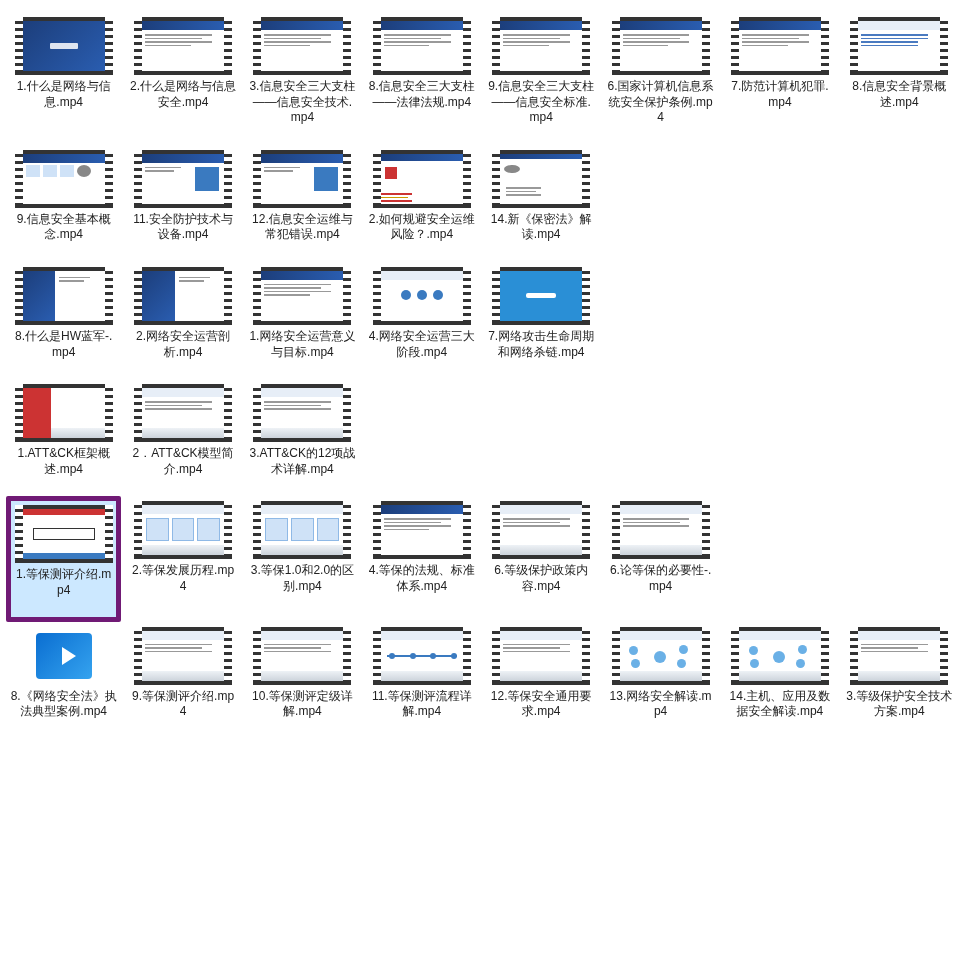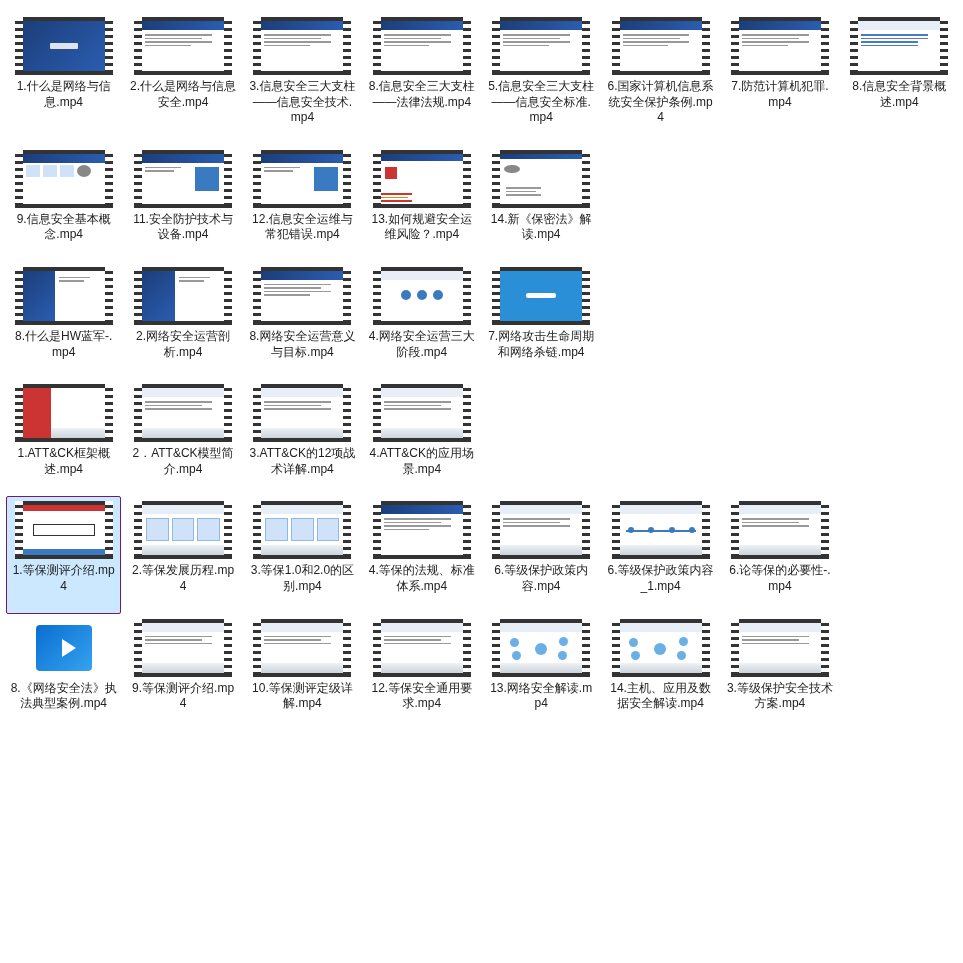--- a/index.html
+++ b/index.html
@@ -20,21 +20,21 @@
 .item {
   display: flex;
   flex-direction: column;
   align-items: center;
   padding: 4px 2px 18px 2px;
   cursor: pointer;
   border: 1px solid transparent;
 }
 .item.selected {
   background: #cce8ff;
-  border: 1px solid #701a75;
+  border: 5px solid #701a75;
   border-radius: 2px;
 }
 .filmstrip {
   width: 98px;
   height: 58px;
   background: #333;
   padding: 0 8px;
   position: relative;
   display: flex;
   align-items: center;
@@ -193,21 +193,21 @@
           <div class="slide">
             <div class="slide-hdr"></div>
             <div class="slide-body">
               <div class="tline l"></div>
               <div class="tline m"></div>
               <div class="tline l"></div>
               <div class="tline s"></div>
             </div>
           </div>
         </div>
-        <div class="filename">5.信息安全三大支柱——信息安全标准.mp4</div>
+        <div class="filename">9.信息安全三大支柱——信息安全标准.mp4</div>
       </div>
       <div class="item">
         <div class="filmstrip">
           <div class="slide">
             <div class="slide-hdr"></div>
             <div class="slide-body">
               <div class="tline l"></div>
               <div class="tline m"></div>
               <div class="tline l"></div>
               <div class="tline s"></div>
@@ -295,21 +295,21 @@
           <div class="slide">
             <div class="slide-hdr"></div>
             <div class="flag"></div>
             <div style="float:left;margin-top:6px;width:36px;">
               <div class="tline l" style="background:#c33"></div>
               <div class="tline m" style="background:#c90"></div>
               <div class="tline l" style="background:#c33"></div>
             </div>
           </div>
         </div>
-        <div class="filename">13.如何规避安全运维风险？.mp4</div>
+        <div class="filename">2.如何规避安全运维风险？.mp4</div>
       </div>
       <div class="item">
         <div class="filmstrip">
           <div class="slide">
             <div class="slide-hdr"></div>
             <div class="gear"></div>
             <div style="float:left;margin:6px;width:40px;">
               <div class="tline l"></div>
               <div class="tline m"></div>
               <div class="tline l"></div>
@@ -349,21 +349,21 @@
           <div class="slide">
             <div class="slide-hdr"></div>
             <div class="slide-body">
               <div class="tline l"></div>
               <div class="tline m"></div>
               <div class="tline l"></div>
               <div class="tline s"></div>
             </div>
           </div>
         </div>
-        <div class="filename">8.网络安全运营意义与目标.mp4</div>
+        <div class="filename">1.网络安全运营意义与目标.mp4</div>
       </div>
       <div class="item">
         <div class="filmstrip">
           <div class="slide">
             <div class="slide-hdr" style="background:#e7eef7"></div>
             <div class="dots">
               <span></span>
               <span></span>
               <span></span>
             </div>
@@ -414,34 +414,20 @@
             <div class="slide-body">
               <div class="tline l"></div>
               <div class="tline m"></div>
               <div class="tline l"></div>
             </div>
             <div class="city"></div>
           </div>
         </div>
         <div class="filename">3.ATT&amp;CK的12项战术详解.mp4</div>
       </div>
-      <div class="item">
-        <div class="filmstrip">
-          <div class="slide">
-            <div class="slide-hdr" style="background:#e7eef7"></div>
-            <div class="slide-body">
-              <div class="tline l"></div>
-              <div class="tline m"></div>
-              <div class="tline l"></div>
-            </div>
-            <div class="city"></div>
-          </div>
-        </div>
-        <div class="filename">4.ATT&amp;CK的应用场景.mp4</div>
-      </div>
     </div>
     <div class="section">
       <div class="item selected">
         <div class="filmstrip">
           <div class="slide">
             <div style="height:6px;background:#c33;"></div>
             <div style="flex:1;display:flex;align-items:center;justify-content:center;">
               <div style="border:1px solid #333;width:62px;height:12px;"></div>
             </div>
             <div style="height:6px;background:#3a7ac0;"></div>
@@ -497,83 +483,83 @@
             <div class="slide-hdr" style="background:#e7eef7"></div>
             <div class="slide-body">
               <div class="tline l"></div>
               <div class="tline m"></div>
               <div class="tline l"></div>
             </div>
             <div class="city"></div>
           </div>
         </div>
         <div class="filename">6.等级保护政策内容.mp4</div>
+      </div>
+      <div class="item">
+        <div class="filmstrip">
+          <div class="slide">
+            <div class="slide-hdr" style="background:#e7eef7"></div>
+            <div class="slide-body">
+              <div class="tline l"></div>
+              <div class="tline m"></div>
+              <div class="tline l"></div>
+            </div>
+            <div class="city"></div>
+          </div>
+        </div>
+        <div class="filename">6.论等保的必要性-.mp4</div>
+      </div>
+    </div>
+    <div class="section">
+      <div class="item">
+        <div class="video-icon"></div>
+        <div class="filename">8.《网络安全法》执法典型案例.mp4</div>
+      </div>
+      <div class="item">
+        <div class="filmstrip">
+          <div class="slide">
+            <div class="slide-hdr" style="background:#e7eef7"></div>
+            <div class="slide-body">
+              <div class="tline l"></div>
+              <div class="tline m"></div>
+              <div class="tline l"></div>
+            </div>
+            <div class="city"></div>
+          </div>
+        </div>
+        <div class="filename">9.等保测评介绍.mp4</div>
+      </div>
+      <div class="item">
+        <div class="filmstrip">
+          <div class="slide">
+            <div class="slide-hdr" style="background:#e7eef7"></div>
+            <div class="slide-body">
+              <div class="tline l"></div>
+              <div class="tline m"></div>
+              <div class="tline l"></div>
+            </div>
+            <div class="city"></div>
+          </div>
+        </div>
+        <div class="filename">10.等保测评定级详解.mp4</div>
       </div>
       <div class="item">
         <div class="filmstrip">
           <div class="slide">
             <div class="slide-hdr" style="background:#e7eef7"></div>
             <div class="timeline">
               <span style="left:10%"></span>
               <span style="left:35%"></span>
               <span style="left:60%"></span>
               <span style="left:85%"></span>
             </div>
             <div class="city"></div>
           </div>
         </div>
-        <div class="filename">6.等级保护政策内容_1.mp4</div>
-      </div>
-      <div class="item">
-        <div class="filmstrip">
-          <div class="slide">
-            <div class="slide-hdr" style="background:#e7eef7"></div>
-            <div class="slide-body">
-              <div class="tline l"></div>
-              <div class="tline m"></div>
-              <div class="tline l"></div>
-            </div>
-            <div class="city"></div>
-          </div>
-        </div>
-        <div class="filename">6.论等保的必要性-.mp4</div>
-      </div>
-    </div>
-    <div class="section">
-      <div class="item">
-        <div class="video-icon"></div>
-        <div class="filename">8.《网络安全法》执法典型案例.mp4</div>
-      </div>
-      <div class="item">
-        <div class="filmstrip">
-          <div class="slide">
-            <div class="slide-hdr" style="background:#e7eef7"></div>
-            <div class="slide-body">
-              <div class="tline l"></div>
-              <div class="tline m"></div>
-              <div class="tline l"></div>
-            </div>
-            <div class="city"></div>
-          </div>
-        </div>
-        <div class="filename">9.等保测评介绍.mp4</div>
-      </div>
-      <div class="item">
-        <div class="filmstrip">
-          <div class="slide">
-            <div class="slide-hdr" style="background:#e7eef7"></div>
-            <div class="slide-body">
-              <div class="tline l"></div>
-              <div class="tline m"></div>
-              <div class="tline l"></div>
-            </div>
-            <div class="city"></div>
-          </div>
-        </div>
-        <div class="filename">10.等保测评定级详解.mp4</div>
+        <div class="filename">11.等保测评流程详解.mp4</div>
       </div>
       <div class="item">
         <div class="filmstrip">
           <div class="slide">
             <div class="slide-hdr" style="background:#e7eef7"></div>
             <div class="slide-body">
               <div class="tline l"></div>
               <div class="tline m"></div>
               <div class="tline l"></div>
             </div>

